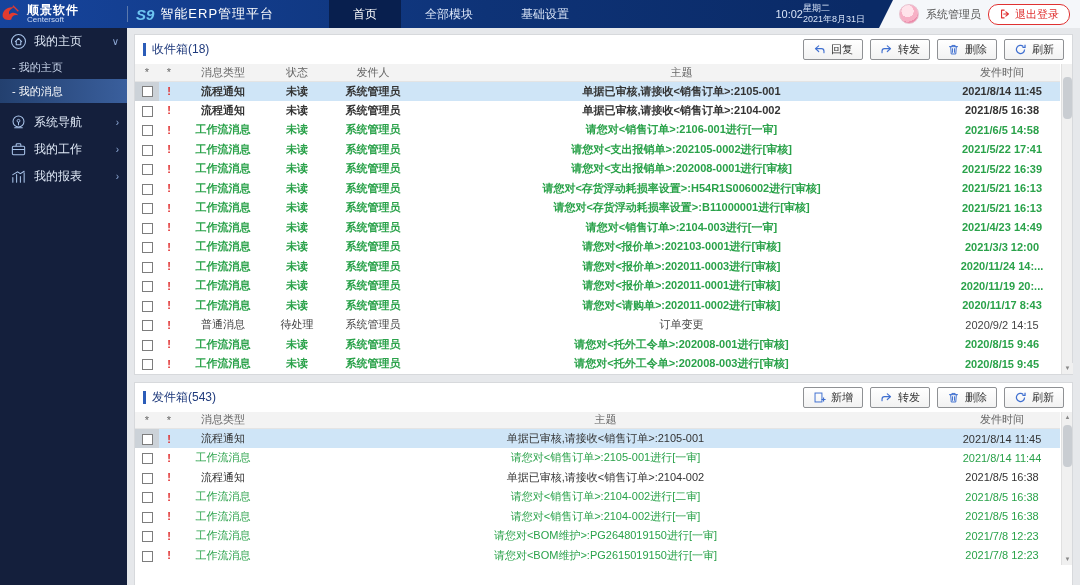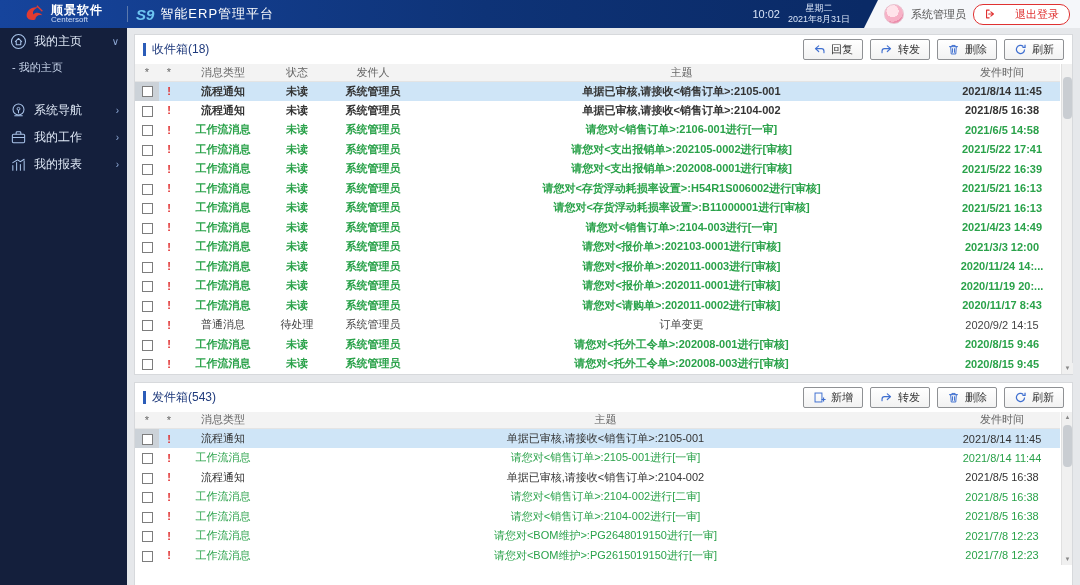--- a/index.html
+++ b/index.html
@@ -3,41 +3,41 @@
 <meta charset="utf-8">
 <style>
   * { margin:0; padding:0; box-sizing:border-box; }
   html,body { width:1080px; height:585px; overflow:hidden;
     font-family:"Liberation Sans","DejaVu Sans",sans-serif; background:#e6e8eb; }
 
   
   .topbar { position:absolute; left:0; top:0; width:1080px; height:28px;
     background:linear-gradient(90deg,#16449c 0%,#0e3377 45%,#0a2a66 80%,#0a2a66 100%);
     display:flex; align-items:center; color:#eaf1fc; }
-  .logo-block { display:flex; align-items:center; gap:5px; padding:0 0; width:127px;justify-content:center; }
+  .logo-block { display:flex; align-items:center; gap:5px; padding:0 0; width:127px; }
   .logo-mark { width:22px; height:22px; flex:0 0 auto; }
   .logo-text { line-height:1; }
   .logo-title { font-size:12px; font-weight:bold; color:#fff; letter-spacing:1px; }
   .logo-sub { font-size:8px; color:#cfdcf5; }
   .logo-divider { width:1px; height:16px; background:#5b79ad; margin:0 8px 0 0; }
   .s9 { font-size:15px; font-weight:bold; font-style:italic; color:#6fc6f2; margin-right:6px; }
   .app-title { font-size:13px; color:#fff; letter-spacing:1px; }
   .nav { display:flex; height:28px; margin-left:55px; }
   .nav-item { padding:0 24px; line-height:28px; font-size:12px; color:#dbe6f8; cursor:pointer; }
   .nav-item.active { background:#081f4e; color:#fff; }
-  .time-zone { margin-left:auto; display:flex; align-items:center; gap:8px; padding-right:14px;text-align:center; }
+  .time-zone { margin-left:auto; display:flex; align-items:center; padding-right:14px; }
   .clock { font-size:11px; color:#d8e4f8; }
   .datestack { font-size:9px; line-height:1.25; color:#d8e4f8; }
   .user-zone { height:28px; background:#f5f7fa; display:flex; align-items:center; gap:7px;
     padding:0 10px 0 20px; clip-path:polygon(14px 0,100% 0,100% 100%,0 100%); }
   .avatar { width:20px; height:20px; border-radius:50%;
     background:radial-gradient(circle at 42% 34%,#ffe3ea 0 38%,#f7b1c6 39% 66%,#ec8cab 67% 100%);
     border:1px solid #e8c2cf; }
   .user-name { font-size:11px; color:#555; }
-  .logout-btn { display:flex; align-items:center; gap:19px; border:1px solid #e03131; border-radius:10px;
+  .logout-btn { display:flex; align-items:center; gap:4px; border:1px solid #e03131; border-radius:10px;
     background:#fff; color:#e03131; font-size:11px; padding:2px 10px; cursor:pointer; }
 
   
   .sidebar { position:absolute; left:0; top:28px; width:127px; height:557px;
     background:#141f3c; color:#dfe8f6; }
   .side-item { display:flex; align-items:center; height:27px; padding:0 8px 0 10px;
     font-size:12px; cursor:pointer; }
   .side-item .ic { width:17px; height:17px; margin-right:7px; flex:0 0 auto; }
   .side-item .lbl { flex:1; }
   .chev { font-size:10px; color:#8fa9d6; }
@@ -98,20 +98,25 @@
     </svg>
     <div class="logo-text">
       <div class="logo-title">顺景软件</div>
       <div class="logo-sub">Centersoft</div>
     </div>
   </div>
   <div class="logo-divider"></div>
   <span class="s9">S9</span>
   <span class="app-title">智能ERP管理平台</span>
 
+  <div class="nav">
+    <div class="nav-item active">首页</div>
+    <div class="nav-item">全部模块</div>
+    <div class="nav-item">基础设置</div>
+  </div>
 
   <div class="time-zone">
     <span class="clock">10:02</span>
     <div class="datestack">
       <div>星期二</div>
       <div>2021年8月31日</div>
     </div>
   </div>
 
   <div class="user-zone">
@@ -129,22 +134,23 @@
 <div class="sidebar">
   <div class="side-item">
     <svg class="ic" viewBox="0 0 18 18">
       <circle cx="9" cy="9" r="7.4" fill="none" stroke="#a9c4ea" stroke-width="1.1"></circle>
       <path d="M5.4 9.4 L9 5.8 l3.6 3.6 M6.6 8.8 v3.6 h4.8 V8.8" fill="none" stroke="#a9c4ea" stroke-width="1.1" stroke-linejoin="round"></path>
     </svg>
     <span class="lbl">我的主页</span>
     <span class="chev">∨</span>
   </div>
   <div class="side-sub">- <span>我的主页</span></div>
-
-  <div class="side-item" style="margin-top:18px">
+  <div class="side-sub active">- <span>我的消息</span></div>
+
+  <div class="side-item" style="margin-top:6px">
     <svg class="ic" viewBox="0 0 18 18">
       <circle cx="9" cy="8" r="5.8" fill="none" stroke="#a9c4ea" stroke-width="1.1"></circle>
       <circle cx="9" cy="7.2" r="1.5" fill="none" stroke="#a9c4ea" stroke-width="1"></circle>
       <path d="M9 8.7 L9 11.5 M5 14.5 h8" fill="none" stroke="#a9c4ea" stroke-width="1.1" stroke-linecap="round"></path>
     </svg>
     <span class="lbl">系统导航</span>
     <span class="chev">›</span>
   </div>
 
   <div class="side-item">

